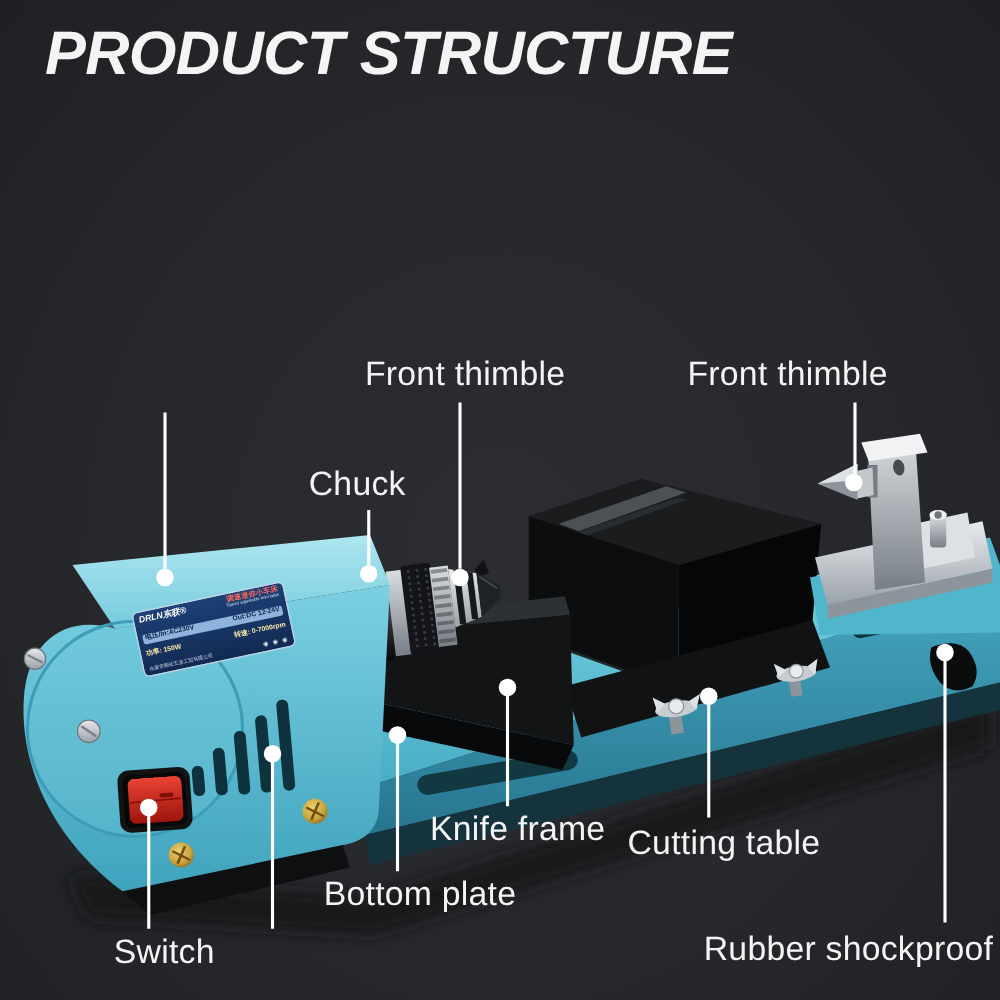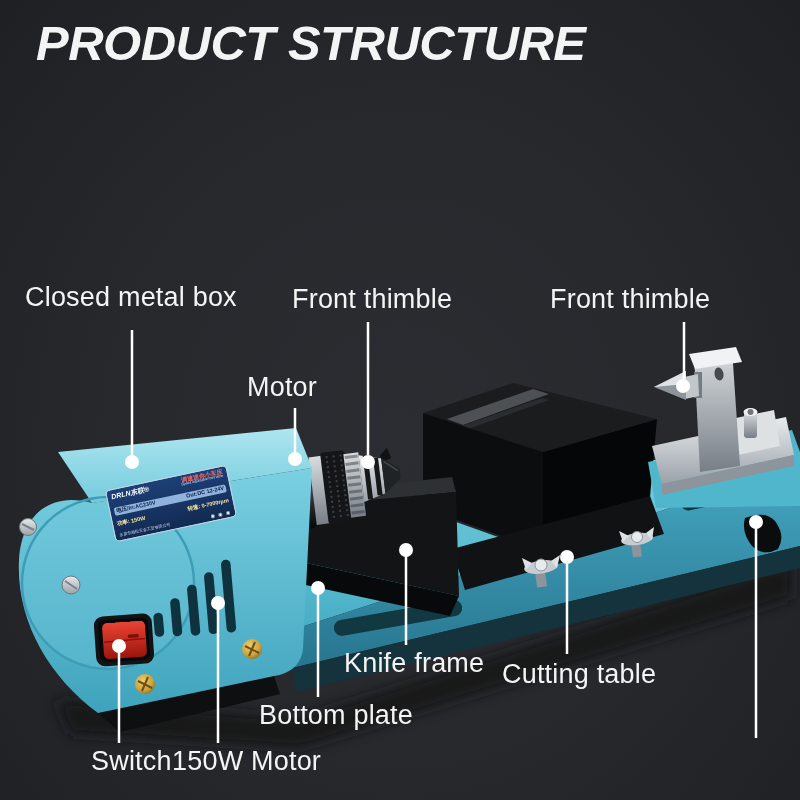--- a/index.html
+++ b/index.html
@@ -256,23 +256,22 @@
     <div class="row">
       <span class="company">永康市顺松五金工贸有限公司</span>
       <span class="certs">◉ ◉ ◉</span>
     </div>
   </div>
 
   <h1 class="title">
     <span>PRODUCT STRUCTURE</span>
   </h1>
 
-  <div class="part-label" style="left:25px;top:282px">Closed metal box</div>
   <div class="part-label" style="left:292px;top:284px">Front thimble</div>
-  <div class="part-label" style="left:247px;top:372px">Motor</div>
+  <div class="part-label" style="left:247px;top:372px">Chuck</div>
   <div class="part-label" style="left:550px;top:284px">Front thimble</div>
   <div class="part-label" style="left:502px;top:659px">Cutting table</div>
   <div class="part-label" style="left:344px;top:648px">Knife frame</div>
   <div class="part-label" style="left:259px;top:700px">Bottom plate</div>
   <div class="part-label" style="left:91px;top:746px">Switch</div>
-  <div class="part-label" style="left:172px;top:746px">150W Motor</div>
+  <div class="part-label" style="left:563px;top:744px">Rubber shockproof</div>
 
 </div>
 
 </body></html>

